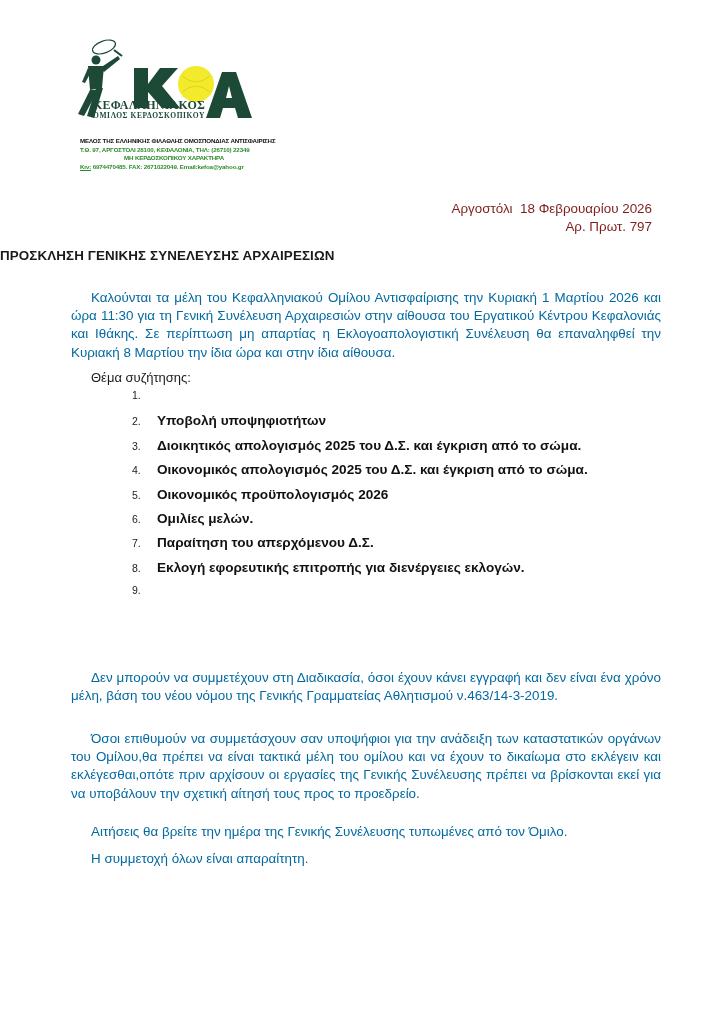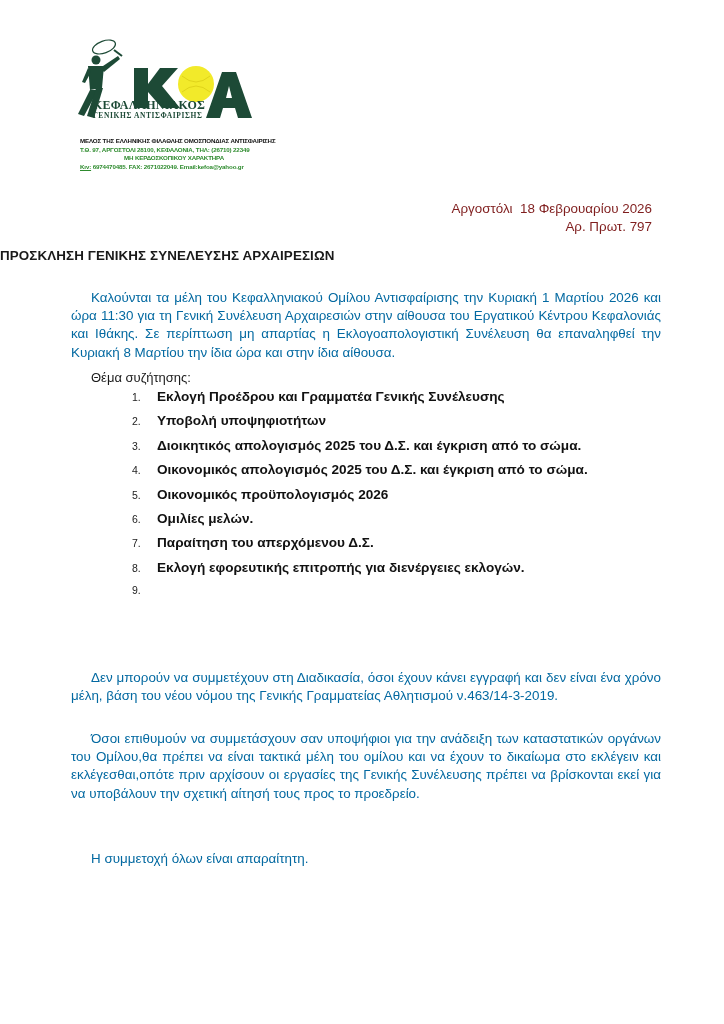--- a/index.html
+++ b/index.html
@@ -161,21 +161,21 @@
       <circle cx="122" cy="48" r="18" fill="#f2ea2a"></circle>
       <path d="M108 40 Q122 52 136 40" fill="none" stroke="#e0d41a" stroke-width="1"></path>
       <path d="M108 56 Q122 44 136 56" fill="none" stroke="#e0d41a" stroke-width="1"></path>
 
       <path d="M148 36 L162 36 L178 82 L164 82 L161 72 L149 72 L146 82 L132 82 Z M152 62 L158 62 L155 50 Z" fill="#1d4a36" fill-rule="evenodd"></path>
     </svg>
   </div>
 
   <div class="club-name">
     <span class="l1">ΚΕΦΑΛΛΗΝΙΑΚΟΣ</span>
-    <span class="l2">ΓΕΝΙΚΗΣ ΑΝΤΙΣΦΑΙΡΙΣΗΣ</span>
+    <span class="l2">ΟΜΙΛΟΣ ΚΕΡΔΟΣΚΟΠΙΚΟΥ</span>
   </div>
 
   <div class="letterhead-info">
     <span class="info-line black">ΜΕΛΟΣ ΤΗΣ ΕΛΛΗΝΙΚΗΣ ΦΙΛΑΘΛΗΣ ΟΜΟΣΠΟΝΔΙΑΣ ΑΝΤΙΣΦΑΙΡΙΣΗΣ</span>
     <span class="info-line green">Τ.Θ. 97, ΑΡΓΟΣΤΟΛΙ 28100, ΚΕΦΑΛΟΝΙΑ, ΤΗΛ: (26710) 22349</span>
     <span class="info-line green center">ΜΗ ΚΕΡΔΟΣΚΟΠΙΚΟΥ ΧΑΡΑΚΤΗΡΑ</span>
     <span class="info-line green"><span class="u">Κιν:</span><span> 6974470485. FAX: 2671022049. Email:kefoa@yahoo.gr</span></span>
   </div>
 
   <div class="date-block">
@@ -186,21 +186,20 @@
   <div class="doc-title">ΠΡΟΣΚΛΗΣΗ ΓΕΝΙΚΗΣ ΣΥΝΕΛΕΥΣΗΣ ΑΡΧΑΙΡΕΣΙΩΝ</div>
 
   <div class="body-text para-1">
     <p>Καλούνται τα μέλη του Κεφαλληνιακού Ομίλου Αντισφαίρισης την Κυριακή 1 Μαρτίου 2026 και ώρα 11:30 για τη Γενική Συνέλευση Αρχαιρεσιών στην αίθουσα του Εργατικού Κέντρου Κεφαλονιάς και Ιθάκης. Σε περίπτωση μη απαρτίας η Εκλογοαπολογιστική Συνέλευση θα επαναληφθεί την Κυριακή  8 Μαρτίου την ίδια ώρα και στην ίδια αίθουσα.</p>
   </div>
 
   <div class="topic-label">Θέμα συζήτησης:</div>
   <ol class="agenda">
     <li>
         <span class="num">1.</span>
-        <span class="txt">Εκλογή Προέδρου και Γραμματέα Γενικής Συνέλευσης</span>
       </li>
     <li>
         <span class="num">2.</span>
         <span class="txt">Υποβολή υποψηφιοτήτων</span>
       </li>
     <li>
         <span class="num">3.</span>
         <span class="txt">Διοικητικός απολογισμός 2025 του Δ.Σ. και έγκριση από το σώμα.</span>
       </li>
     <li>
@@ -227,17 +226,20 @@
         <span class="num">9.</span>
       </li>
   </ol>
 
   <div class="body-text para-3">
     <p>Δεν μπορούν να συμμετέχουν στη Διαδικασία, όσοι έχουν κάνει εγγραφή και δεν είναι ένα χρόνο μέλη, βάση του νέου νόμου της Γενικής Γραμματείας Αθλητισμού ν.463/14-3-2019.</p>
   </div>
   <div class="body-text para-4">
     <p>Όσοι επιθυμούν να συμμετάσχουν σαν υποψήφιοι για την ανάδειξη των καταστατικών οργάνων του Ομίλου,θα πρέπει να είναι τακτικά μέλη  του ομίλου  και να έχουν το δικαίωμα στο εκλέγειν και εκλέγεσθαι,οπότε πριν αρχίσουν οι εργασίες της Γενικής Συνέλευσης πρέπει να βρίσκονται εκεί για να υποβάλουν την σχετική αίτησή τους προς το προεδρείο.</p>
   </div>
+  <div class="body-text para-5">
+    <p>Αιτήσεις θα βρείτε την ημέρα της Γενικής Συνέλευσης τυπωμένες από τον Όμιλο.</p>
+  </div>
   <div class="body-text para-6">
     <p>Η συμμετοχή όλων είναι απαραίτητη.</p>
   </div>
 
 </div>
 
 </body></html>

